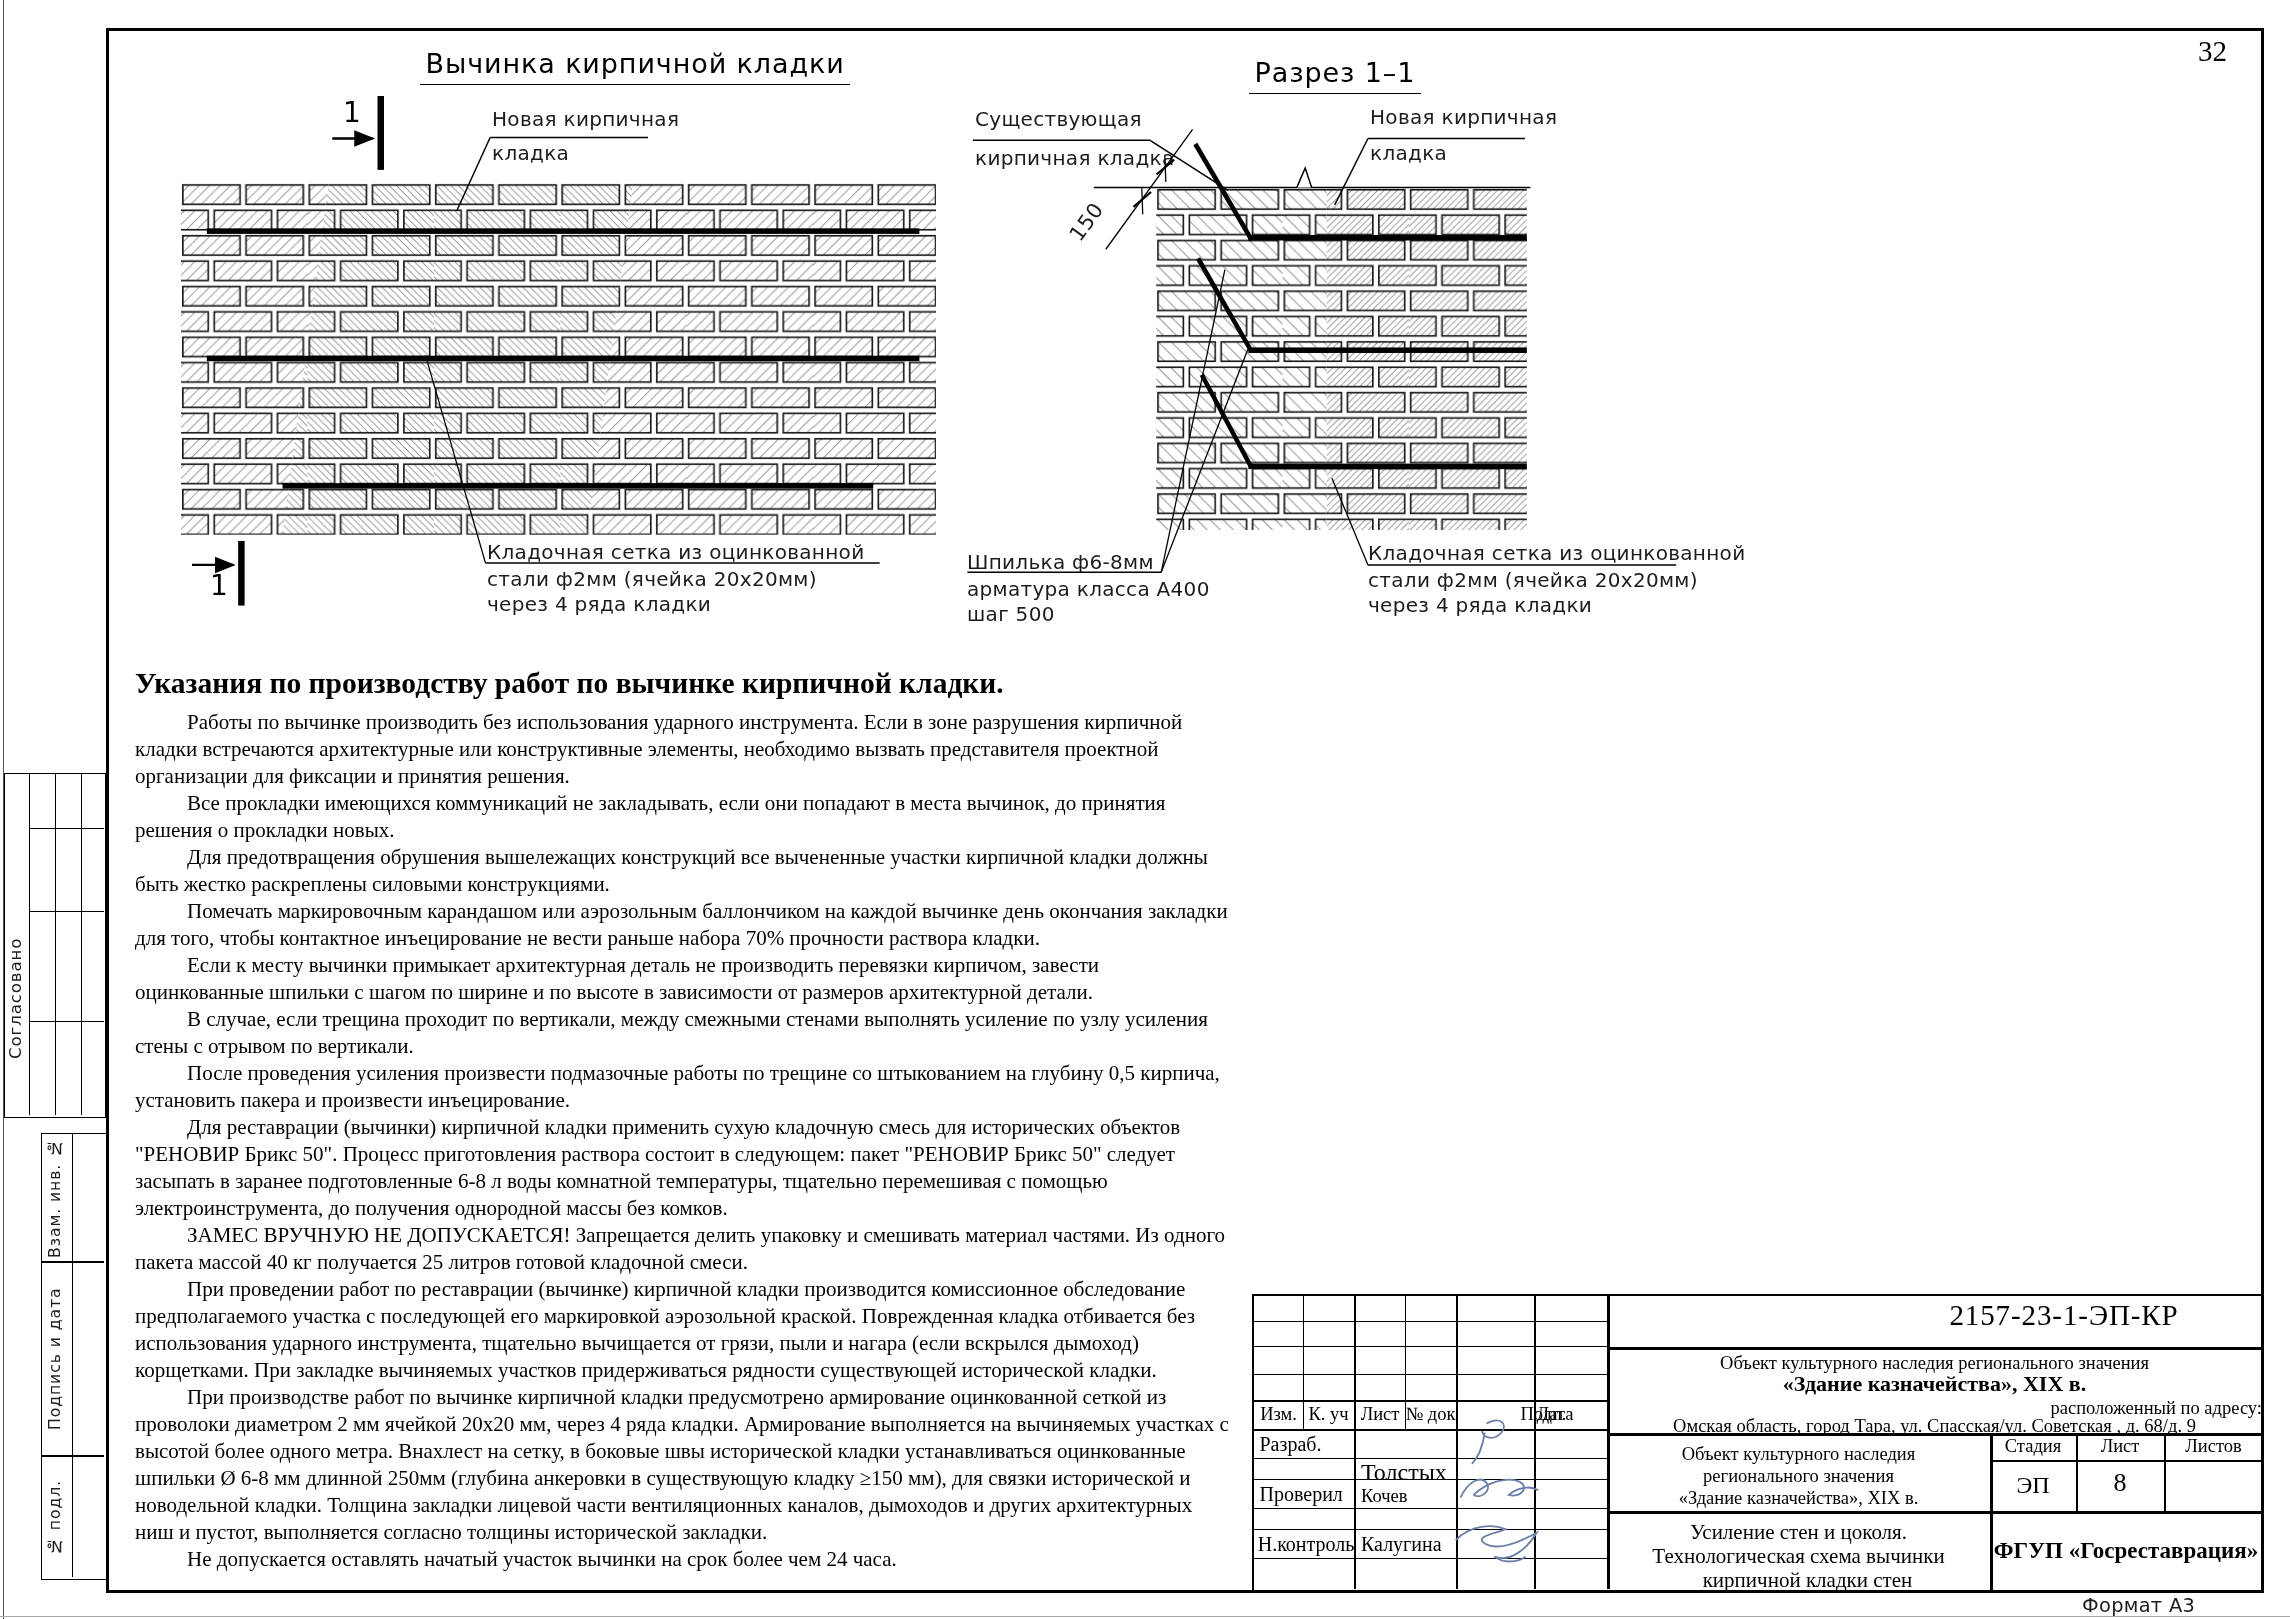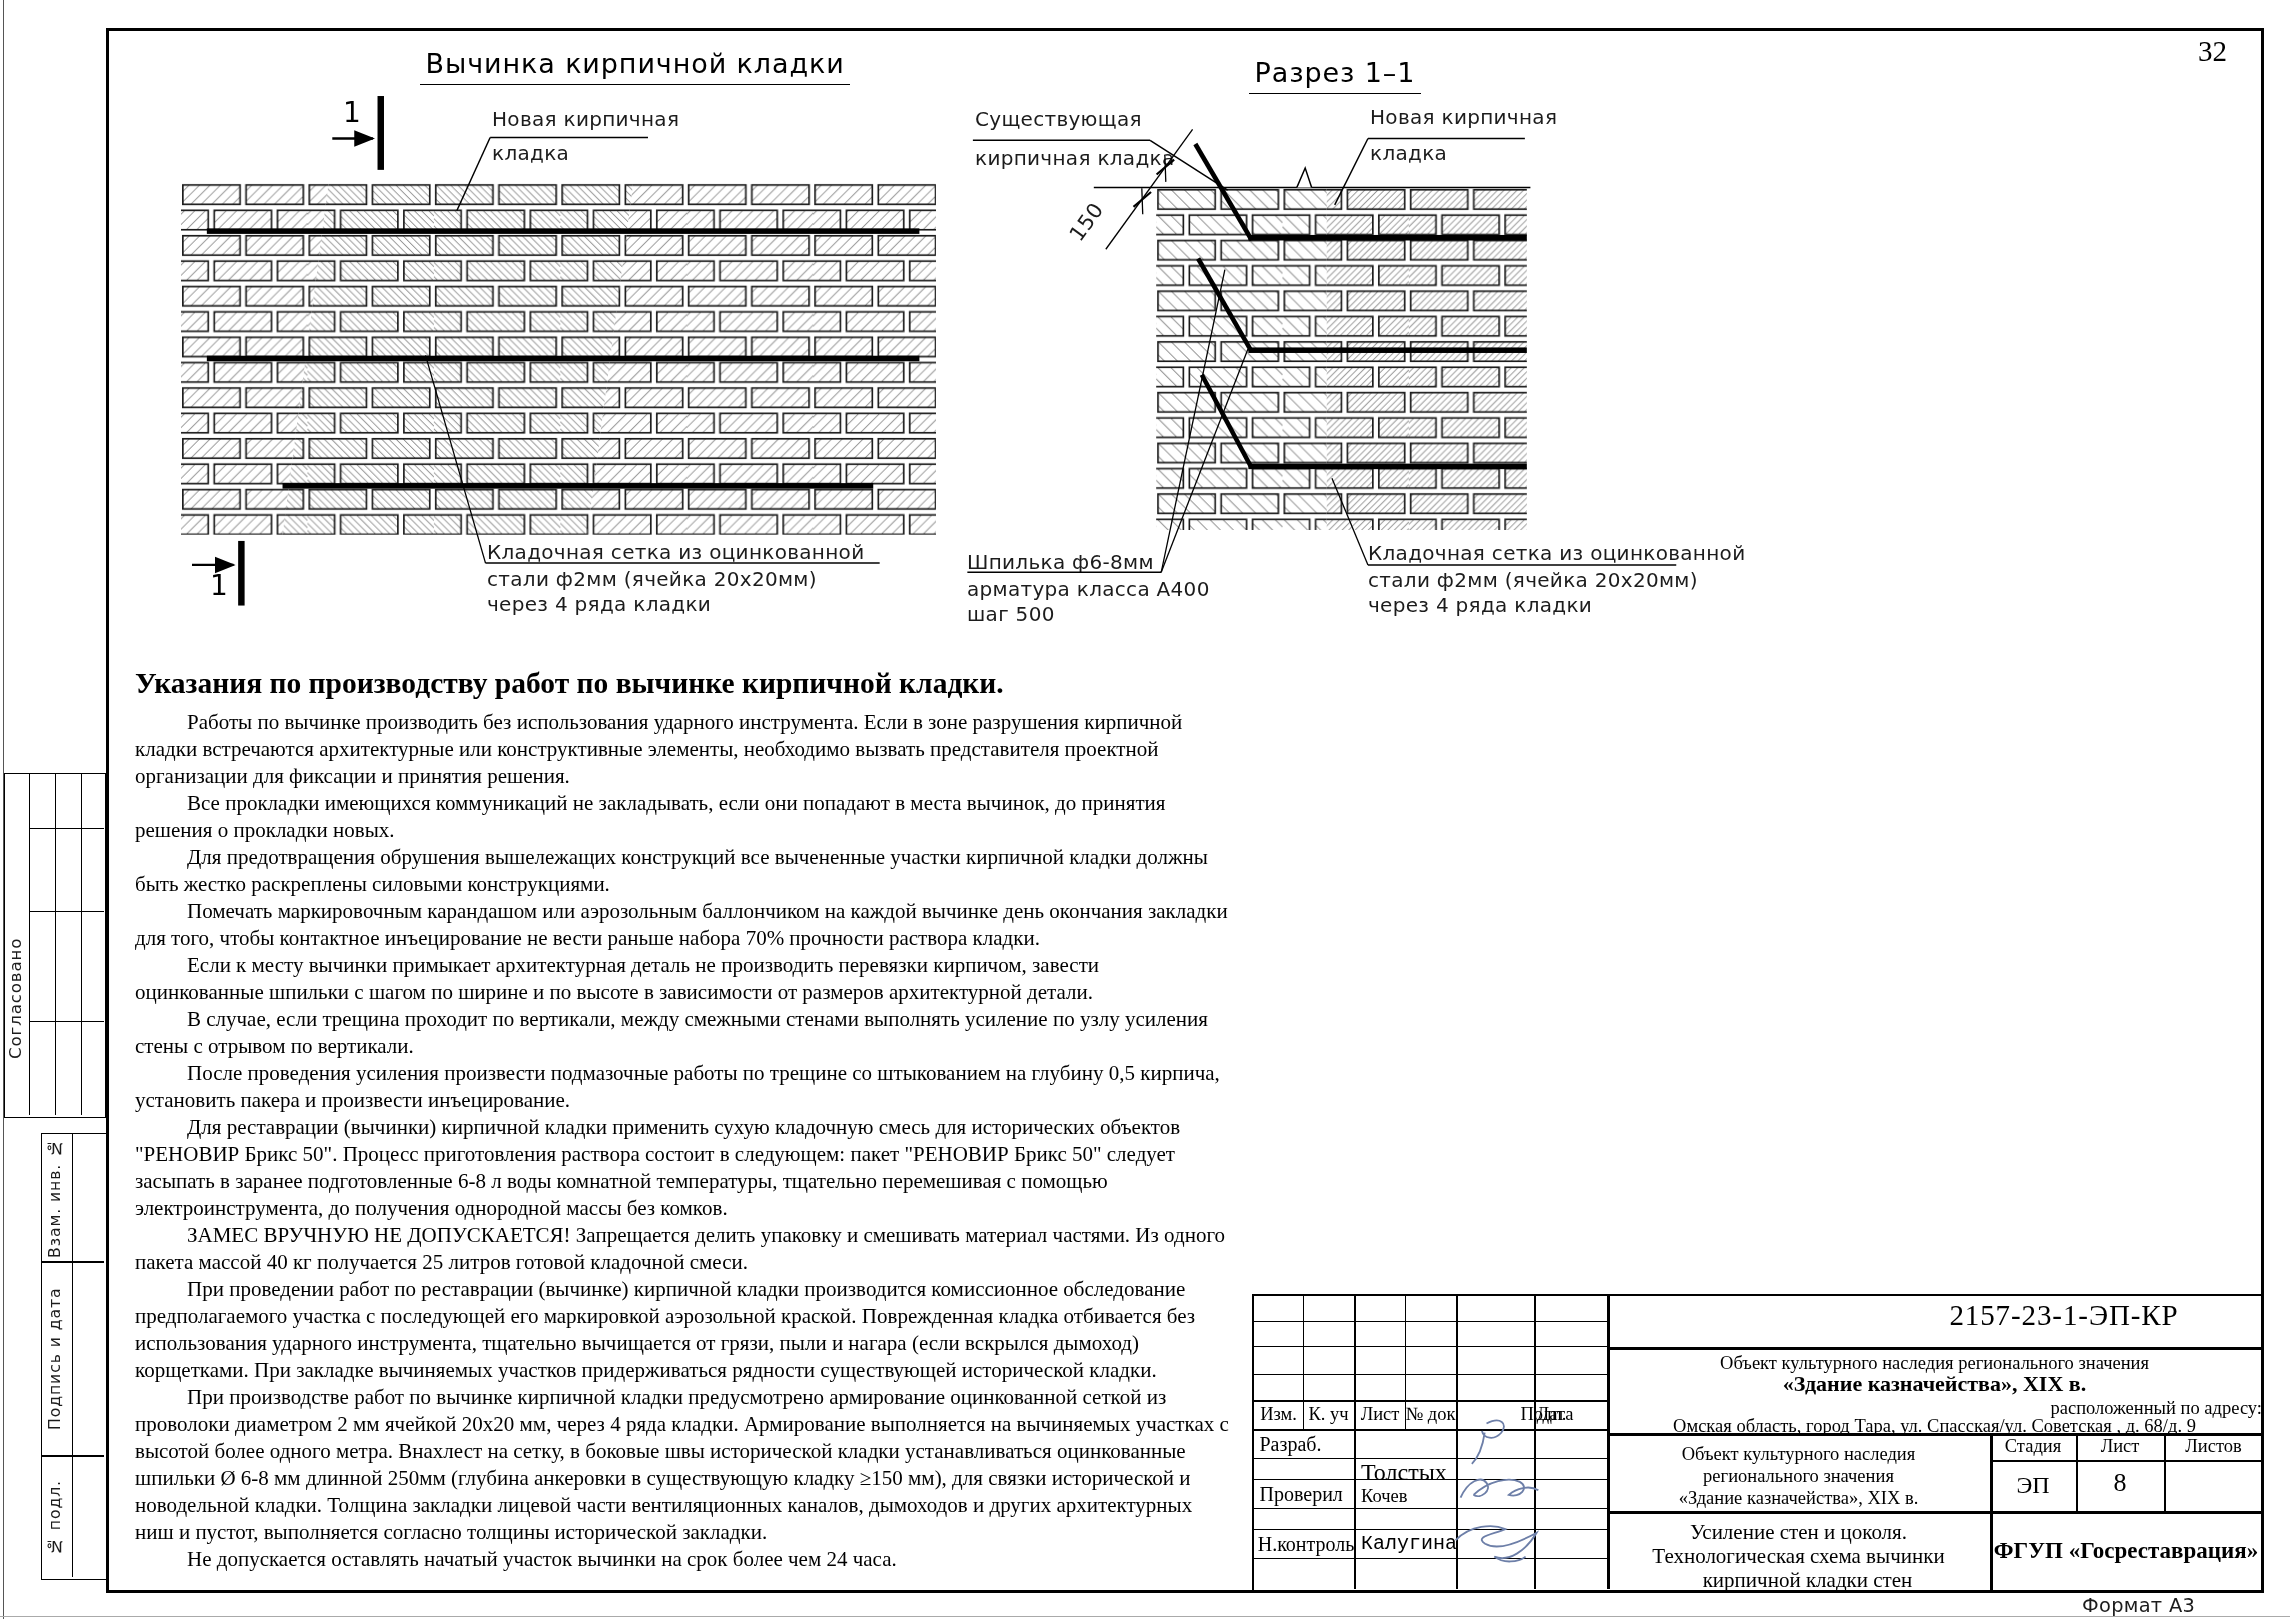--- a/index.html
+++ b/index.html
@@ -236,21 +236,21 @@
     <div class="cellt ctr" style="left:100px;top:108px;width:52px;">Лист</div>
     <div class="cellt ctr" style="left:151px;top:108px;width:51px;">№ док</div>
     <div class="cellt ctr" style="left:202px;top:108px;width:91px;margin-left:42px;">Подп.</div>
     <div class="cellt ctr" style="left:264px;top:108px;width:74px;">Дата</div>
 
     <div class="cellt" style="left:5.5px;top:138px;font-size:20px;">Разраб.</div>
     <div class="cellt" style="left:107px;top:138px;font-size:24px;margin-top:28px;">Толстых</div>
     <div class="cellt" style="left:5.5px;top:188px;font-size:20px;">Проверил</div>
     <div class="cellt" style="left:107px;top:190px;font-size:18.5px;">Кочев</div>
     <div class="cellt" style="left:3.7px;top:238px;font-size:20px;">Н.контроль</div>
-    <div class="cellt" style="left:107px;top:238px;font-size:20px;font-family:Liberation Mono, monospace;">Калугина</div>
+    <div class="cellt" style="left:107px;top:238px;font-size:20px;">Калугина</div>
 
     <svg class="abs" style="left:205px;top:118px" width="78" height="54" viewBox="0 0 85 58">
       <path d="M30,10 C45,2 54,10 46,20 C38,29 27,26 25,18 M28,20 C26,34 22,46 14,54" fill="none" stroke="#6d7fa8" stroke-width="2"></path>
     </svg>
     <svg class="abs" style="left:201px;top:172px" width="88" height="51" viewBox="0 0 95 55">
       <path d="M6,32 C14,14 28,8 34,16 C40,24 28,34 20,29 M20,29 C36,14 58,9 70,15 C81,21 70,33 58,29 C66,22 80,18 90,24" fill="none" stroke="#6d7fa8" stroke-width="2"></path>
     </svg>
     <svg class="abs" style="left:198px;top:222px" width="92" height="57" viewBox="0 0 100 62">
       <path d="M4,24 C20,8 44,6 58,12 C44,18 24,20 36,28 C50,36 74,26 92,16 C80,36 62,48 46,42 C56,50 72,48 80,42" fill="none" stroke="#6d7fa8" stroke-width="2"></path>
     </svg>

